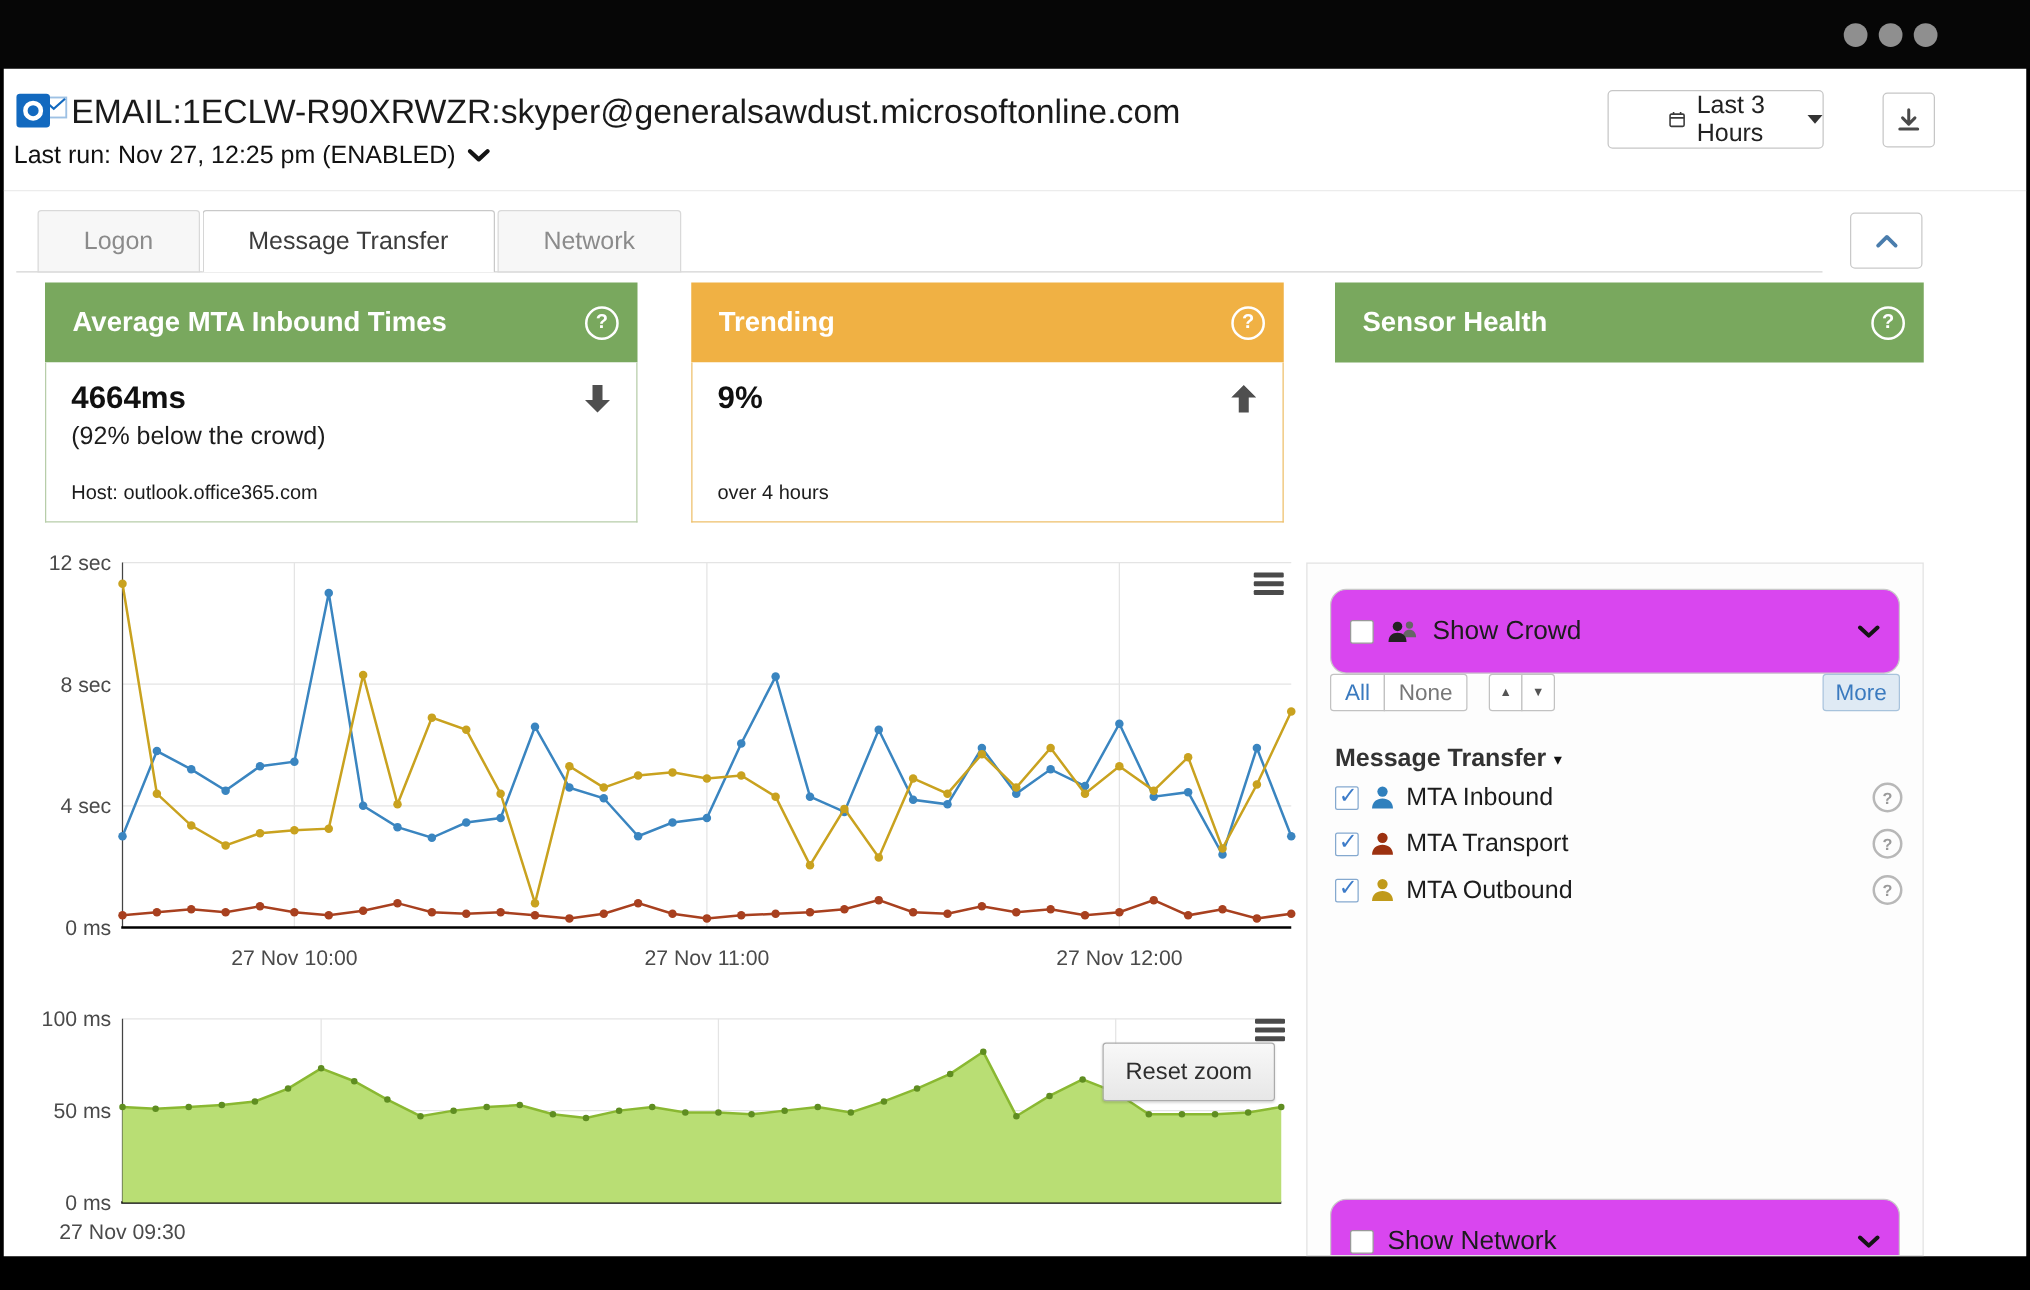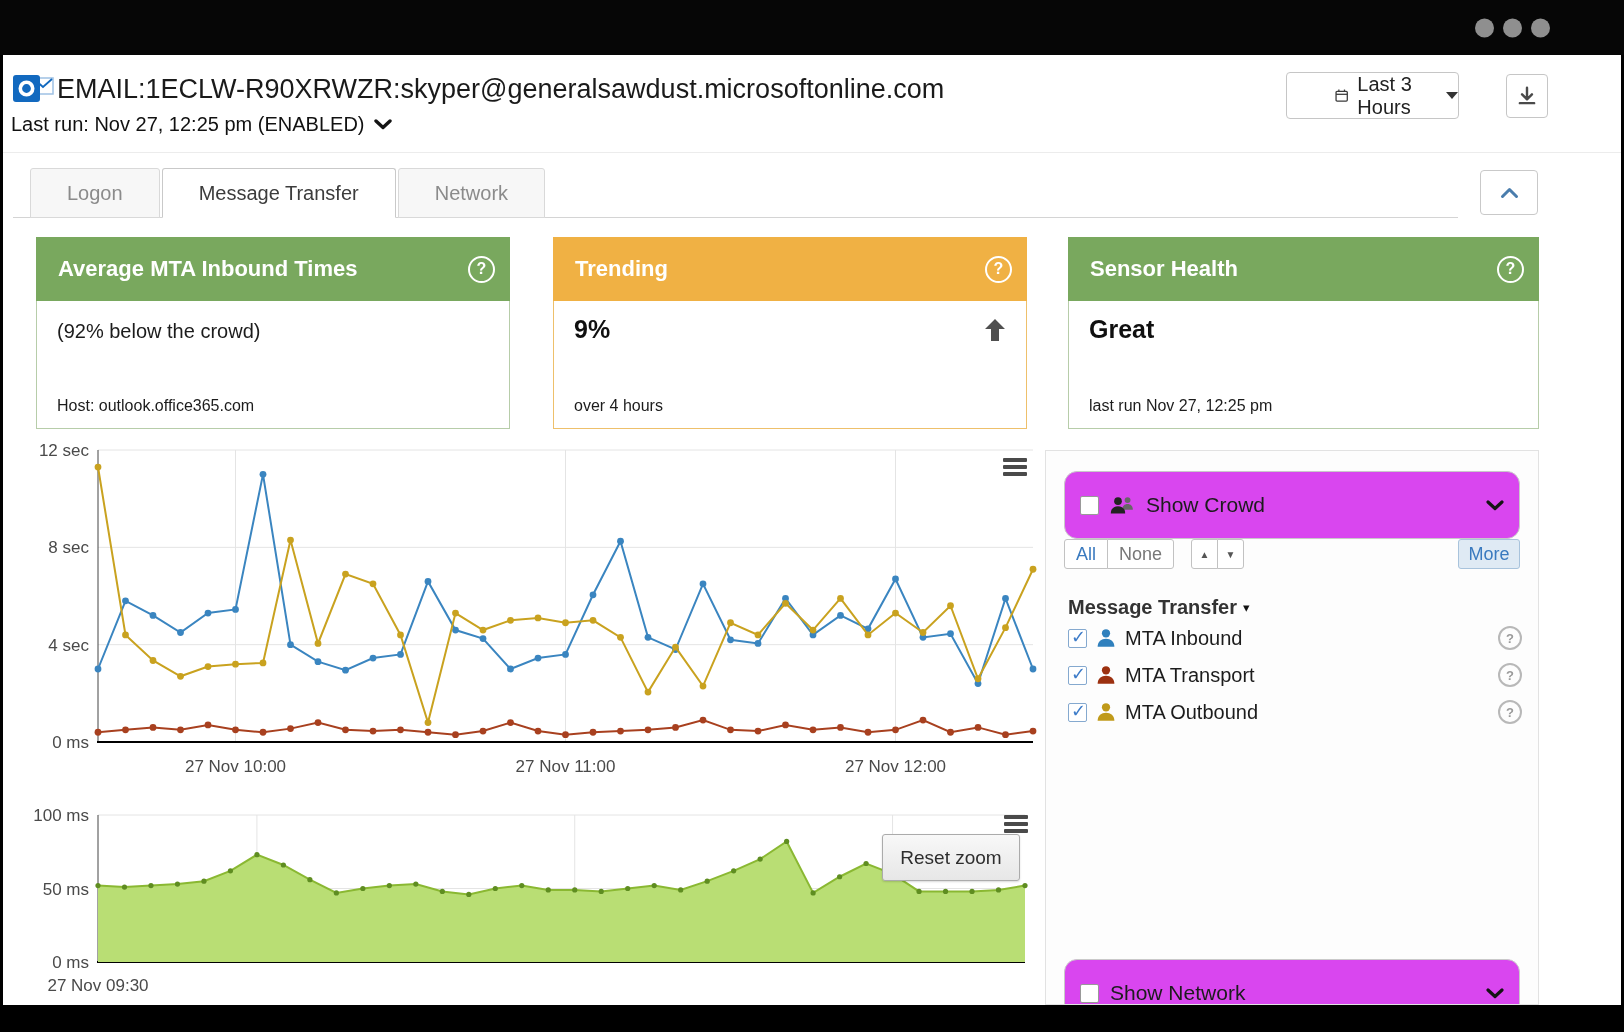--- a/index.html
+++ b/index.html
@@ -29,21 +29,21 @@
 
   
   #tabs-row { position:absolute; left:10px; top:112px; width:1445px; height:51px; display:flex; align-items:flex-end; border-bottom:1px solid #d4d4d4;padding-left:17px; }
   .tab { height:50px; line-height:48px; padding:0 36px; font-size:20px; color:#8b8b8b; background:#f7f7f7;
     border:1px solid #d9d9d9; border-radius:3px 3px 0 0; margin-right:2px; margin-bottom:-1px; cursor:pointer; white-space:nowrap; }
   .tab.active { background:#fff; color:#3c3c3c; border-color:#c9c9c9; border-bottom:1px solid #fff; }
   #collapse-button { position:absolute; left:1477px; top:115px; width:58px; height:45px; background:#fff;
     border:1px solid #c9c9c9; border-radius:4px; display:flex; align-items:center; justify-content:center; cursor:pointer; }
 
   
-  .card { position:absolute; top:182px; height:192px;padding-left:23px; }
+  .card { position:absolute; top:171px; height:192px;padding-left:23px; }
   #card0 { left:10px;  width:497px; }
   #card1 { left:527px; width:497px; }
   #card2 { left:1042px; width:494px; }
   .card-header { height:64px; display:flex; align-items:center; justify-content:space-between;
     padding:0 15px 0 22px; color:#fff; font-size:22px; font-weight:bold; }
   .card-body { height:128px; background:#fff; padding:14px 20px 13px 20px; display:flex; flex-direction:column; }
   .card.green .card-body  { border:1px solid #b7cda9; border-top:none; }
   .card.orange .card-body { border:1px solid #eec06b; border-top:none; }
   .value-row { display:flex; align-items:center; justify-content:space-between; }
   .card-value { font-size:25px; font-weight:bold; color:#101010; }
@@ -158,20 +158,26 @@
       <path d="M2.5,9.5 L9.5,2.5 L16.5,9.5" fill="none" stroke="#4a7dad" stroke-width="3" stroke-linecap="round" stroke-linejoin="round"></path>
     </svg>
   </div>
 
   <div id="card0" class="card green">
     <div class="card-header" style="background: rgb(121, 168, 94);">
       <span>Average MTA Inbound Times</span>
       <span class="help-white"></span>
     </div>
     <div class="card-body">
+      <div class="value-row">
+        <span class="card-value">4664ms</span>
+        <svg width="22" height="24" viewBox="0 0 22 24">
+          <path d="M7,1 h8 v12 h6 L11,23 L1,13 h6 z" fill="#4f4f4f"></path>
+        </svg>
+      </div>
       <div class="card-sub">(92% below the crowd)</div>
       <div class="card-footer">Host: outlook.office365.com</div>
     </div>
   </div>
 
   <div id="card1" class="card orange">
     <div class="card-header" style="background: rgb(240, 177, 68);">
       <span>Trending</span>
       <span class="help-white"></span>
     </div>
@@ -184,27 +190,20 @@
       </div>
       <div class="card-sub"></div>
       <div class="card-footer">over 4 hours</div>
     </div>
   </div>
 
   <div id="card2" class="card green">
     <div class="card-header" style="background: rgb(121, 168, 94);">
       <span>Sensor Health</span>
       <span class="help-white"></span>
-    </div>
-    <div class="card-body">
-      <div class="value-row">
-        <span class="card-value">Great</span>
-      </div>
-      <div class="card-sub"></div>
-      <div class="card-footer">last run Nov 27, 12:25 pm</div>
     </div>
   </div>
 
   <svg id="main-chart" width="1040" height="345">
       <line x1="95" y1="10" x2="1030" y2="10" stroke="#e4e4e4" stroke-width="1"></line>
       <text x="86" y="16" text-anchor="end" font-size="17" fill="#4a4a4a">12 sec</text>
       <line x1="95" y1="107.33333333333334" x2="1030" y2="107.33333333333334" stroke="#e4e4e4" stroke-width="1"></line>
       <text x="86" y="113.33333333333334" text-anchor="end" font-size="17" fill="#4a4a4a">8 sec</text>
       <line x1="95" y1="204.66666666666669" x2="1030" y2="204.66666666666669" stroke="#e4e4e4" stroke-width="1"></line>
       <text x="86" y="210.66666666666669" text-anchor="end" font-size="17" fill="#4a4a4a">4 sec</text>

